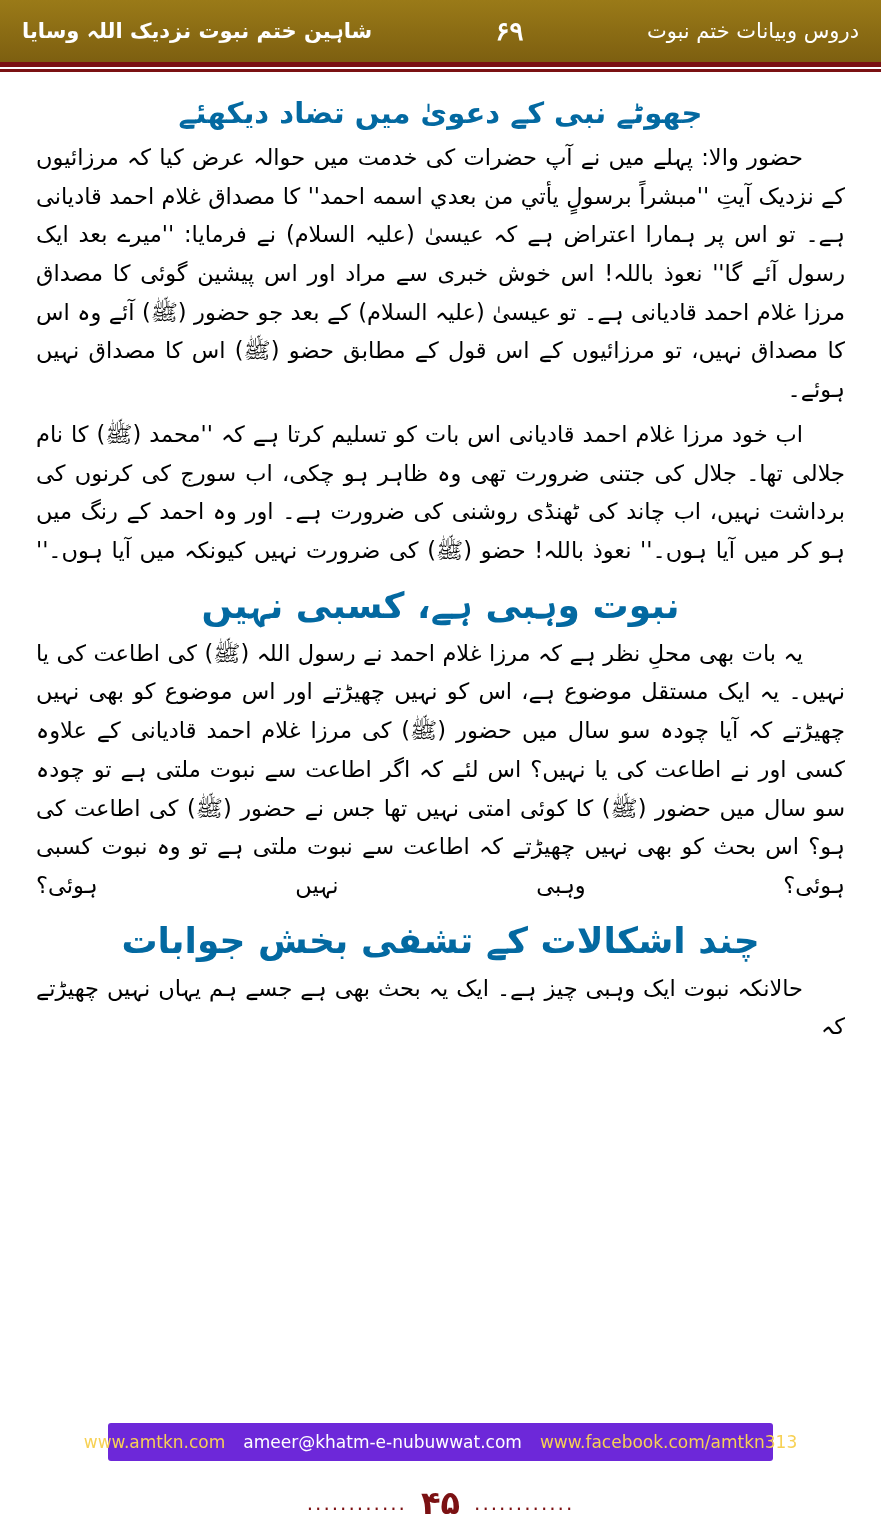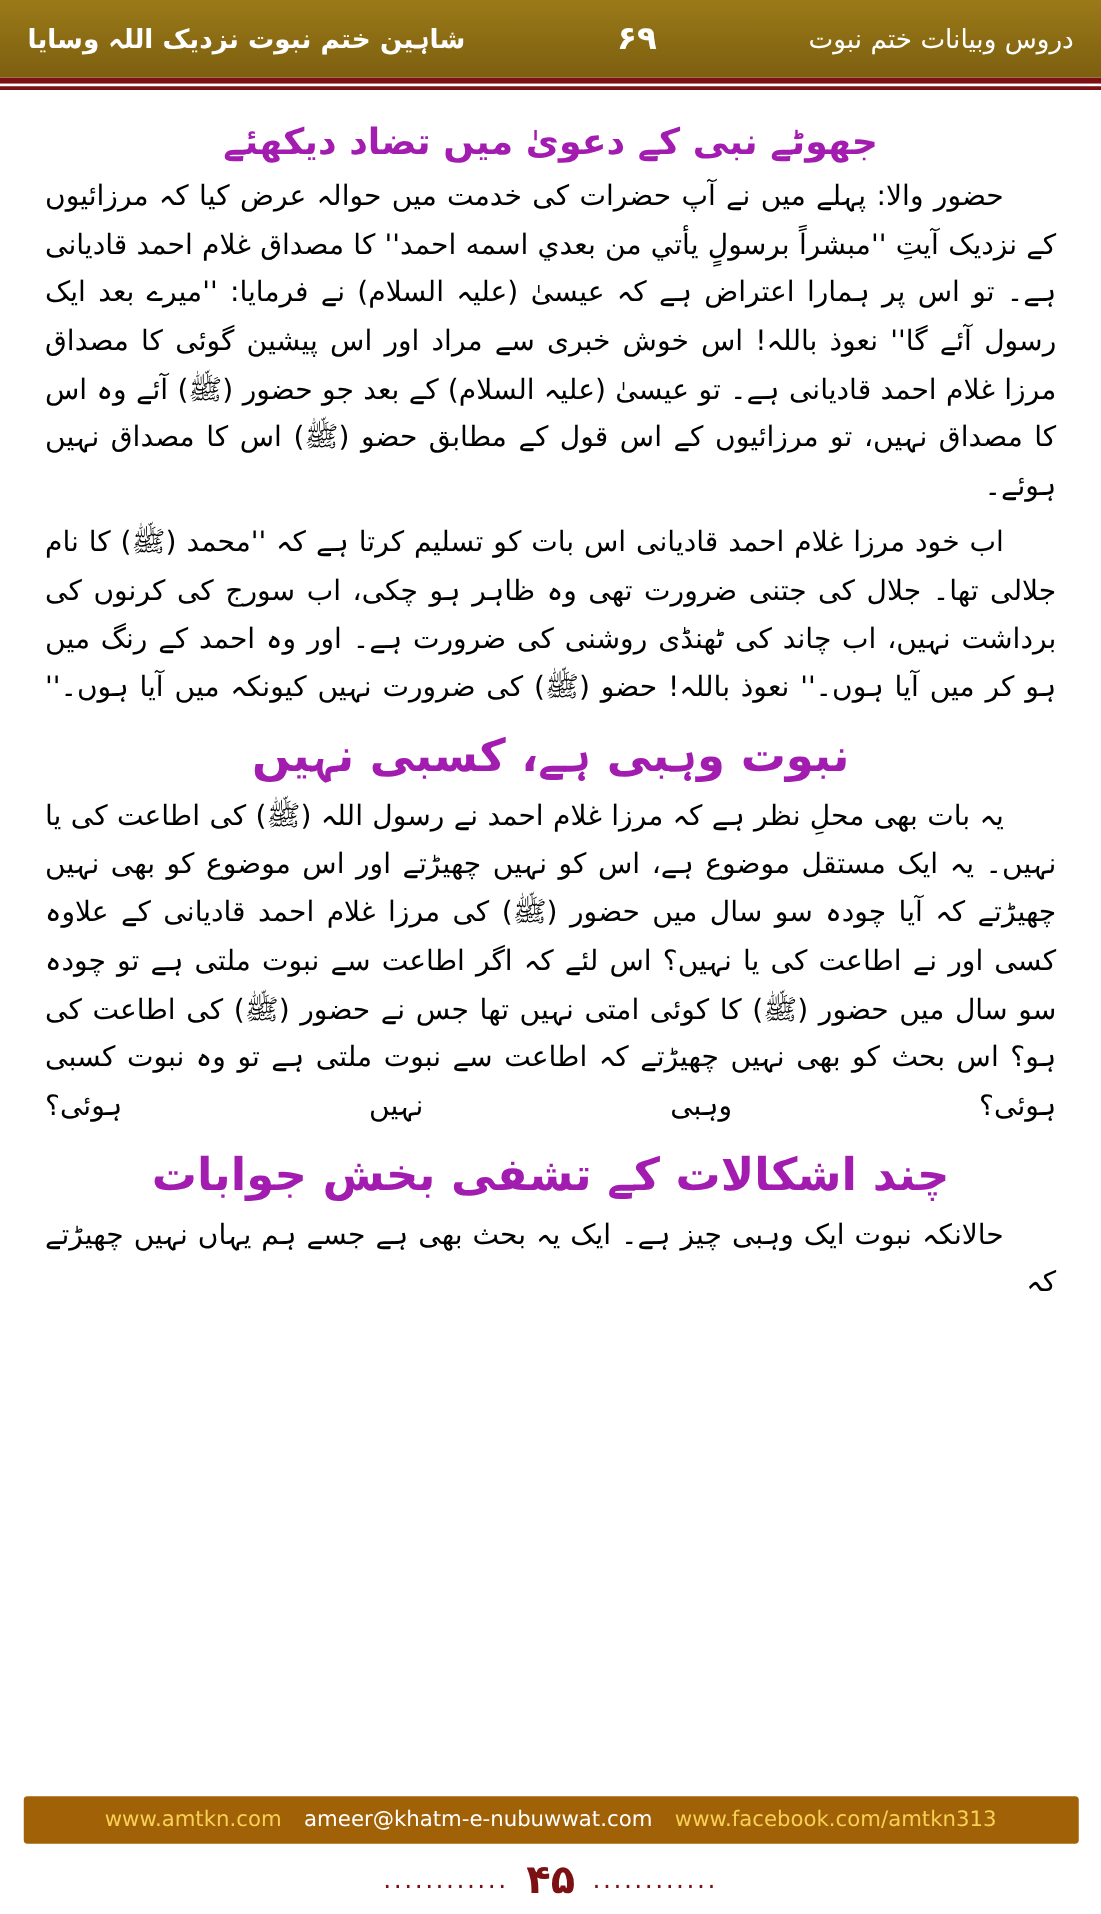--- a/index.html
+++ b/index.html
@@ -44,20 +44,21 @@
     direction: rtl;
   }
   .header-right {
     font-size: 21px;
     font-weight: normal;
     direction: rtl;
   }
   .header-center {
     font-size: 26px;
     font-weight: bold;
+    font-family: Liberation Serif, serif;
   }
   .header-rule {
     width: 881px;
     height: 5px;
     background: #7b1113;
   }
   .header-rule2 {
     width: 881px;
     height: 2px;
     background: #ffffff;
@@ -80,21 +81,21 @@
     color: #000000;
     font-family: "DejaVu Sans", sans-serif;
   }
   .heading {
     text-align: right;
     text-align-last: center;
     font-size: 29px;
     font-weight: bold;
     line-height: 1.45;
     margin: 6px 0 4px 0;
-    color: #a21caf;
+    color: #0369a1;
   }
   .heading.sub {
     font-size: 36px;
     margin: 10px 0 2px 0;
   }
   p.para {
     font-size: 22.5px;
     line-height: 1.72;
     margin: 0 0 6px 0;
     text-indent: 0;
@@ -105,24 +106,24 @@
 
   
   .footer-wrap {
     position: absolute;
     left: 0;
     bottom: 0;
     width: 881px;
   }
   .footer-bar {
     position: relative;
-    width: 844px;
-    margin: 0 auto;
+    width: 665px;
+    margin: 14px auto;
     height: 38px;
-    background: #a16207;
+    background: #6d28d9;
     border-radius: 3px;
     display: flex;
     align-items: center;
     justify-content: center;
     gap: 18px;
     direction: ltr;
   }
   .footer-link {
     color: #f7d154;
     font-size: 17px;

